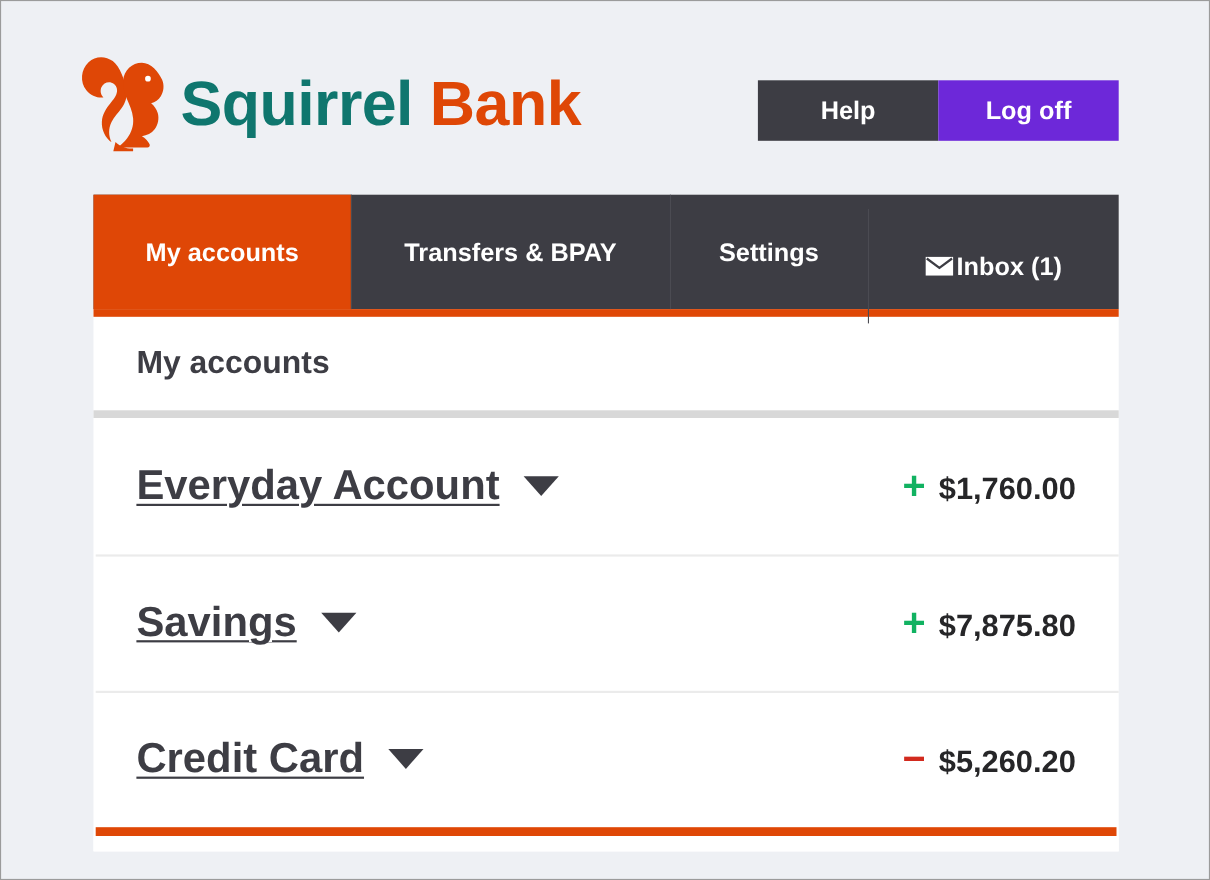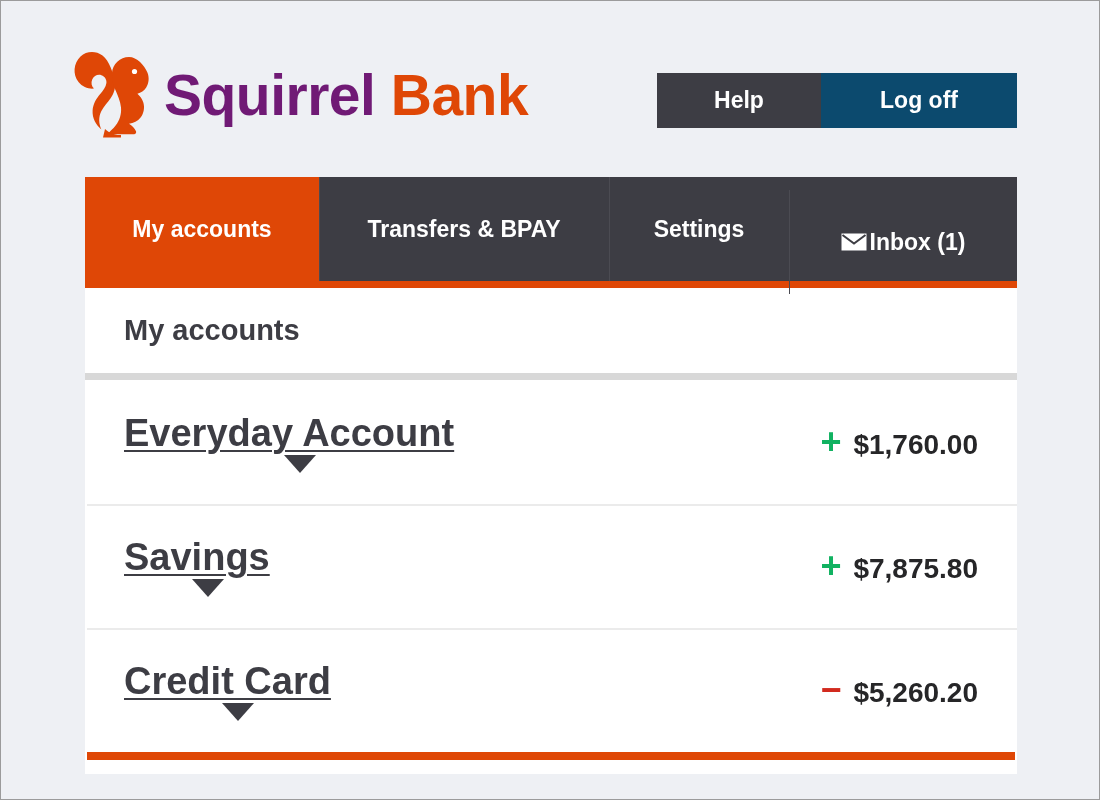--- a/index.html
+++ b/index.html
@@ -45,21 +45,21 @@
     display: block;
   }
   .brand-text {
     font-size: 57px;
     font-weight: bold;
     letter-spacing: -0.5px;
     line-height: 1;
     margin-left: 12px;
     white-space: nowrap;
   }
-  .brand-primary { color: #701a75; }
+  .brand-primary { color: #0f766e; }
   .brand-accent  { color: #df4706; }
 
   .header-actions {
     position: absolute;
     right: 0;
     top: 26px;
     display: flex;
     height: 55px;
     margin-left: 20px;
   }
@@ -69,21 +69,21 @@
     justify-content: center;
     height: 55px;
     font-size: 23px;
     font-weight: bold;
     color: #ffffff;
     box-sizing: border-box;
     cursor: pointer;
     user-select: none;
   }
   .hbtn-help   { background: #3d3d44; width: 164px; }
-  .hbtn-logoff { background: #0c4a6e; width: 196px; }
+  .hbtn-logoff { background: #6d28d9; width: 164px; }
 
   
   .panel {
     position: absolute;
     left: 84px;
     top: 176px;
     width: 932px;
     background: #ffffff;
   }
 
@@ -168,21 +168,20 @@
     left: 2px;
     right: 0;
     top: 0;
     height: 2px;
     background: #ebebeb;
   }
   .account-link-wrap {
     display: flex;
     align-items: center;
     cursor: pointer;
-    flex-direction: column;
   }
   .account-name {
     font-size: 38px;
     font-weight: bold;
     color: #3d3d44;
     text-decoration: underline;
     text-underline-offset: 4px;
     text-decoration-thickness: 2px;
     white-space: nowrap;
   }

